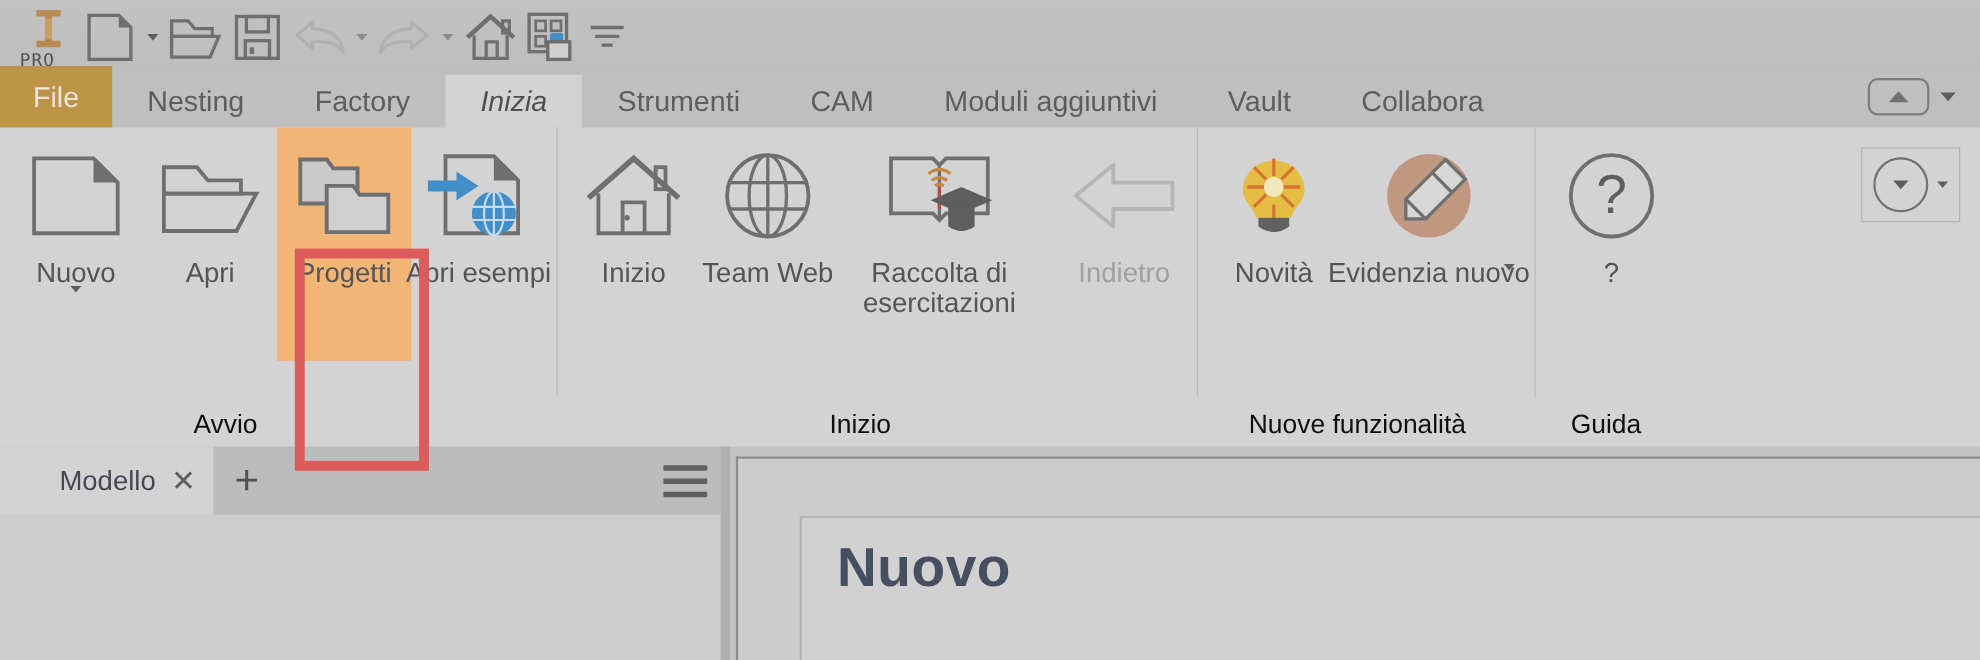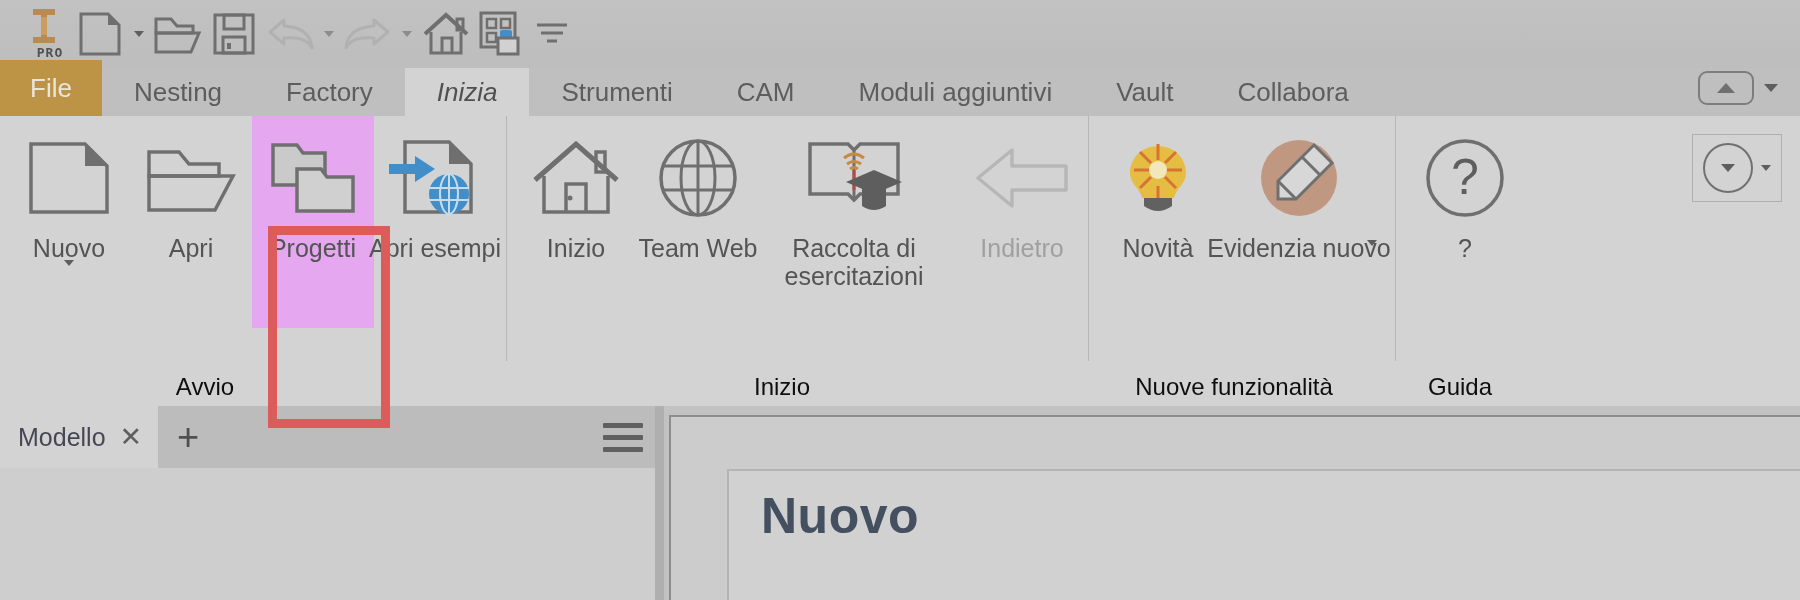--- a/index.html
+++ b/index.html
@@ -31,22 +31,22 @@
     width:0;height:0;border-left:7px solid transparent;border-right:7px solid transparent;
     border-top:8px solid #5a5a5a;
   }
   .caret-dn.sm{border-left-width:5px;border-right-width:5px;border-top-width:6px;}
   .caret-dn.light{border-top-color:#8d8d8d;}
 
   
   .logo-wrap{width:52px;height:58px;position:relative;margin-right:6px;}
   .logo-i{position:absolute;left:16px;top:2px;}
   .logo-pro{
-    position:absolute;left:16px;top:40px;width:40px;text-align:center;
-    font-size:13px;font-weight:bold;color:#4a4a4a;letter-spacing:1px;
+    position:absolute;left:0;top:40px;width:40px;text-align:center;
+    font-size:16px;font-weight:normal;color:#4a4a4a;letter-spacing:1px;
     font-family:"DejaVu Sans Mono",monospace;
   }
 
   
   .tabstrip{
     position:absolute;left:0;top:68px;width:1800px;height:48px;
     background:#c6c6c6;display:flex;align-items:flex-end;
   }
   .tab{
     height:48px;line-height:48px;padding:0 32px;
@@ -85,21 +85,21 @@
     position:relative;
   }
   .bigbtn .ico{height:92px;display:flex;align-items:center;justify-content:center;}
   .bigbtn .lbl{
     margin-top:10px;font-size:25px;color:#4e4e4e;text-align:center;line-height:1.12;
     width:150px;
   }
   .bigbtn.disabled .lbl{color:#a3a3a3;}
   .bigbtn .lbl.wide{width:190px;}
   .bigbtn .sub-caret{margin-top:4px;}
-  .bigbtn.sel{background:#f0abfc;}
+  .bigbtn.sel{background:#fdba74;}
   .inline-caret{position:absolute;}
 
   
   .redbox{
     position:absolute;left:268px;top:110px;width:122px;height:202px;
     border:9px solid #dc5c5c;box-sizing:border-box;pointer-events:none;z-index:40;
   }
 
   
   .ribbon-right{
@@ -113,21 +113,21 @@
 
   
   .doctabs{
     position:absolute;left:0;top:406px;width:655px;height:62px;
     background:#c2c2c2;display:flex;align-items:center;
   }
   .doctab{
     height:62px;background:#dcdcdc;display:flex;align-items:center;
     padding:0 16px 0 18px;gap:14px;
   }
-  .doctab .t{font-size:25px;color:#3f3f4f;}
+  .doctab .t{font-size:25px;color:#3f3f4f;margin-left:36px;}
   .doctab .x{font-size:27px;color:#5a5a5a;line-height:1;}
   .addtab{width:60px;height:62px;display:flex;align-items:center;justify-content:center;
     font-size:38px;color:#4a4a4a;font-weight:300;}
   .hamb{margin-left:auto;width:64px;height:62px;display:flex;flex-direction:column;
     align-items:center;justify-content:center;gap:7px;}
   .hamb span{display:block;width:40px;height:5px;background:#5c5c5c;border-radius:1px;}
 
   .leftpanel{
     position:absolute;left:0;top:468px;width:655px;height:132px;background:#d6d6d6;
   }

